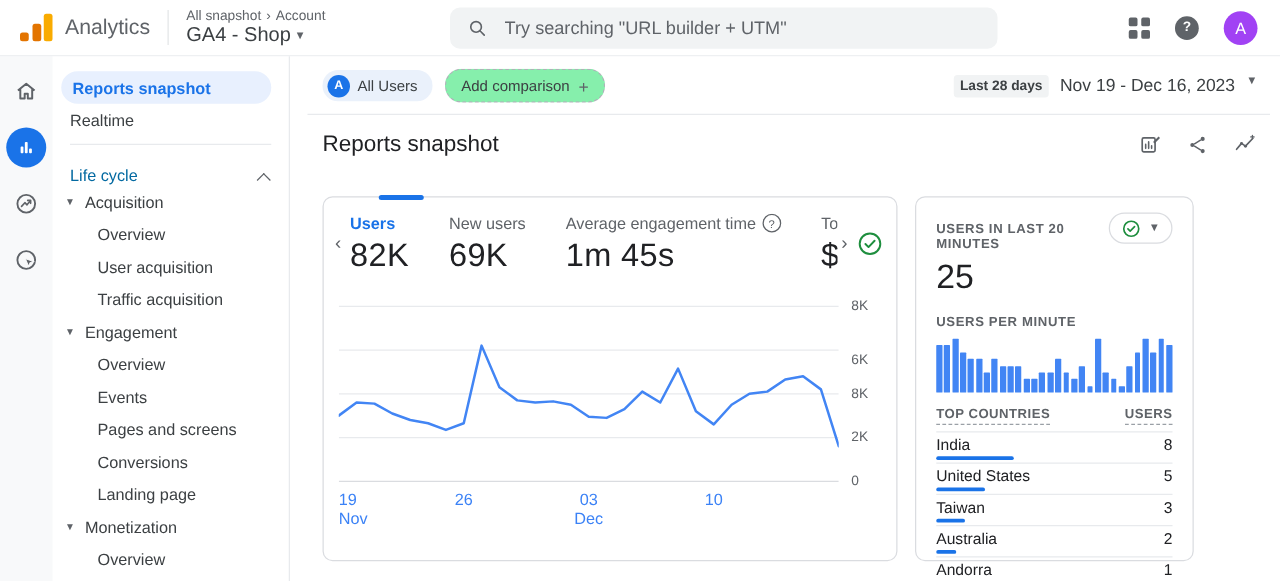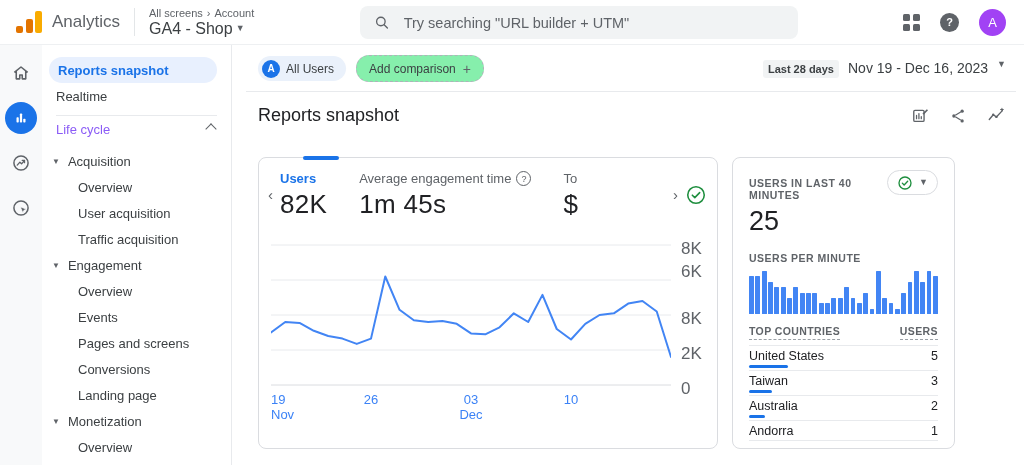--- a/index.html
+++ b/index.html
@@ -34,21 +34,21 @@
   .layout{display:flex;height:420px}
   .rail{width:42px;background:#f8f9fa;display:flex;flex-direction:column;align-items:center;gap:13px;padding-top:12px;box-sizing:border-box}
   .rail-btn{width:32px;height:32px;border-radius:50%;display:flex;align-items:center;justify-content:center;cursor:pointer}
   .rail-btn.active{background:#1a73e8}
   .rail svg{display:block}
 
   .sidebar{width:190px;border-right:1px solid #e8eaed;box-sizing:border-box;padding-top:12px;flex:none;overflow:hidden}
   .side-item{height:26px;display:flex;align-items:center;padding-left:14px;margin-right:14px;color:#3c4043;cursor:pointer;white-space:nowrap}
   .side-item.active{background:#e8f0fe;color:#1a73e8;font-weight:700;border-radius:16px;margin-left:7px;padding-left:9px}
   .side-divider{height:1px;background:#e8eaed;margin:6px 14px}
-  .side-section{height:26px;display:flex;align-items:flex-start;justify-content:space-between;padding:0 16px 0 14px;color:#8b5cf6;cursor:pointer}
+  .side-section{height:26px;display:flex;align-items:flex-end;justify-content:space-between;padding:0 16px 0 14px;color:#0369a1;cursor:pointer}
   .chev-up{width:7px;height:7px;border-left:1.6px solid #5f6368;border-top:1.6px solid #5f6368;transform:rotate(45deg);margin-top:3px}
   .side-group{height:26px;display:flex;align-items:center;gap:8px;padding-left:10px;color:#3c4043;cursor:pointer}
   .tri{font-size:8px;color:#5f6368}
   .side-child{height:26px;display:flex;align-items:center;padding-left:36px;color:#3c4043;cursor:pointer;white-space:nowrap}
 
   .main{flex:1;padding:10px 18px 0 26px;box-sizing:border-box;min-width:0}
   .toolbar{display:flex;align-items:center;height:27px}
   .chip-all{display:flex;align-items:center;gap:6px;background:#eaf1fb;height:25px;border-radius:13px;padding:0 12px 0 4px;
             font-size:12px;color:#3c4043;cursor:pointer}
   .chip-avatar{width:18px;height:18px;border-radius:50%;background:#1a73e8;color:#fff;font-size:10px;font-weight:700;
@@ -78,21 +78,21 @@
   .metric-label{font-size:13px;color:#5f6368;display:flex;align-items:center;gap:5px;white-space:nowrap}
   .metric.selected .metric-label{color:#1a73e8;font-weight:700}
   .metric-value{font-size:26px;color:#202124;margin-top:3px;letter-spacing:.3px;white-space:nowrap}
   .metric.clip{width:16px;flex:none;overflow:hidden}
   .qmark{width:13px;height:13px;border:1.2px solid #5f6368;border-radius:50%;font-size:9px;color:#5f6368;
          display:inline-flex;align-items:center;justify-content:center;flex:none}
   .status-ok{margin-top:13px;flex:none;margin-left:4px;cursor:pointer}
 
   .plot-wrap{margin:24px 46px 0 12px;position:relative;height:142px}
   .plot-wrap svg{position:absolute;left:0;top:0;width:100%;height:100%}
-  .ylabel{position:absolute;left:calc(100% + 10px);font-size:17px;color:#5f6368}
+  .ylabel{position:absolute;left:calc(100% + 10px);font-size:11px;color:#5f6368}
   .xlabels{position:relative;margin:6px 46px 0 12px;height:32px;font-size:13px;color:#3b82f6}
   .xtick{position:absolute;top:0;line-height:15px}
   .xtick.centered{transform:translateX(-50%);text-align:center}
 
   .rt-head{display:flex;align-items:flex-start;justify-content:space-between}
   .rt-title{font-size:10.5px;font-weight:700;color:#5f6368;letter-spacing:.5px;margin-top:7px}
   .rt-pill{border:1px solid #dadce0;border-radius:14px;height:25px;display:flex;align-items:center;gap:6px;padding:0 9px;cursor:pointer;box-sizing:border-box}
   .rt-value{font-size:27px;color:#202124;margin-top:5px}
   .rt-label2{font-size:10.5px;font-weight:700;color:#5f6368;letter-spacing:.5px;margin-top:15px}
   .rt-bars{display:flex;align-items:flex-end;gap:1.5px;height:43px;margin-top:7px}
@@ -113,21 +113,21 @@
     <div class="ga-logo">
       <div class="ga-dot"></div>
         <div class="ga-bar-mid"></div>
         <div class="ga-bar-tall"></div>
     </div>
     <div class="product">Analytics</div>
   </div>
   <div class="appbar-sep"></div>
   <div class="acct">
     <div class="crumbs">
-      <span>All screens</span>
+      <span>All snapshot</span>
       <span class="crumb-chev">›</span>
       <span>Account</span>
     </div>
     <div class="property">
       <span>GA4 - Shop</span>
       <span class="caret">▼</span>
     </div>
   </div>
   <div class="search">
     <svg width="17" height="17" viewBox="0 0 24 24">
@@ -257,20 +257,26 @@
           <div class="nav-chev">‹</div>
           <div class="metrics">
               <div class="metric selected">
                 <div class="metric-label">
                   <span>Users</span>
                 </div>
                 <div class="metric-value">82K</div>
               </div>
               <div class="metric">
                 <div class="metric-label">
+                  <span>New users</span>
+                </div>
+                <div class="metric-value">69K</div>
+              </div>
+              <div class="metric">
+                <div class="metric-label">
                   <span>Average engagement time</span>
                   <span class="qmark">?</span>
                 </div>
                 <div class="metric-value">1m 45s</div>
               </div>
               <div class="metric clip">
                 <div class="metric-label">
                   <span>To</span>
                 </div>
                 <div class="metric-value">$</div>
@@ -285,21 +291,21 @@
         <div class="plot-wrap">
           <svg id="line-svg" preserveAspectRatio="none" viewBox="0 0 398 142">
               <line x1="0" x2="398" y1="1" y2="1" stroke="#e8eaed" stroke-width="1" vector-effect="non-scaling-stroke"></line>
               <line x1="0" x2="398" y1="36" y2="36" stroke="#e8eaed" stroke-width="1" vector-effect="non-scaling-stroke"></line>
               <line x1="0" x2="398" y1="71" y2="71" stroke="#e8eaed" stroke-width="1" vector-effect="non-scaling-stroke"></line>
               <line x1="0" x2="398" y1="106" y2="106" stroke="#e8eaed" stroke-width="1" vector-effect="non-scaling-stroke"></line>
               <line x1="0" x2="398" y1="141" y2="141" stroke="#dadce0" stroke-width="1" vector-effect="non-scaling-stroke"></line>
               <polyline points="0.0,88.5 14.2,78.0 28.4,78.9 42.6,86.8 56.9,92.0 71.1,94.6 85.3,99.9 99.5,94.6 113.7,32.5 127.9,65.8 142.1,76.3 156.4,78.0 170.6,77.1 184.8,79.8 199.0,89.4 213.2,90.3 227.4,83.3 241.6,69.3 255.9,78.0 270.1,50.9 284.3,85.0 298.5,95.5 312.7,79.8 326.9,71.0 341.1,69.3 355.4,59.6 369.6,57.0 383.8,67.5 398.0,113.0" fill="none" stroke="#4285f4" stroke-width="2" stroke-linejoin="round" stroke-linecap="round" vector-effect="non-scaling-stroke"></polyline>
             </svg>
         <div class="ylabel" style="top: -5px;">8K</div>
-            <div class="ylabel" style="top: 18px;">6K</div>
+            <div class="ylabel" style="top: 38px;">6K</div>
             <div class="ylabel" style="top: 65px;">8K</div>
             <div class="ylabel" style="top: 100px;">2K</div>
             <div class="ylabel" style="top: 135px;">0</div>
           </div>
         <div class="xlabels">
             <div class="xtick" style="left: 0%;">
               <div>19</div>
               <div>Nov</div>
             </div>
             <div class="xtick centered" style="left: 25%;">
@@ -310,21 +316,21 @@
               <div>Dec</div>
             </div>
             <div class="xtick centered" style="left: 75%;">
               <div>10</div>
             </div>
           </div>
       </div>
 
       <div class="card realtime">
         <div class="rt-head">
-          <div class="rt-title">USERS IN LAST 40 MINUTES</div>
+          <div class="rt-title">USERS IN LAST 20 MINUTES</div>
           <div class="rt-pill">
             <svg width="16" height="16" viewBox="0 0 24 24">
               <circle cx="12" cy="12" r="9" fill="none" stroke="#1e8e3e" stroke-width="2"></circle>
               <path d="M8 12.2 L10.7 14.9 L16 9.4" fill="none" stroke="#1e8e3e" stroke-width="2" stroke-linecap="round" stroke-linejoin="round"></path>
             </svg>
             <span class="caret">▼</span>
           </div>
         </div>
         <div class="rt-value">25</div>
         <div class="rt-label2">USERS PER MINUTE</div>
@@ -360,20 +366,27 @@
             <div class="rt-bar" style="height: 43px;"></div>
             <div class="rt-bar" style="height: 37.625px;"></div>
           </div>
         <div class="rt-thead">
           <span class="dashed">TOP COUNTRIES</span>
           <span class="dashed">USERS</span>
         </div>
         <div>
             <div class="rt-row">
               <div>
+                <div class="rt-country">India</div>
+                <div class="rt-cbar" style="width: 62px;"></div>
+              </div>
+              <div class="rt-users">8</div>
+            </div>
+            <div class="rt-row">
+              <div>
                 <div class="rt-country">United States</div>
                 <div class="rt-cbar" style="width: 38.75px;"></div>
               </div>
               <div class="rt-users">5</div>
             </div>
             <div class="rt-row">
               <div>
                 <div class="rt-country">Taiwan</div>
                 <div class="rt-cbar" style="width: 23.25px;"></div>
               </div>

